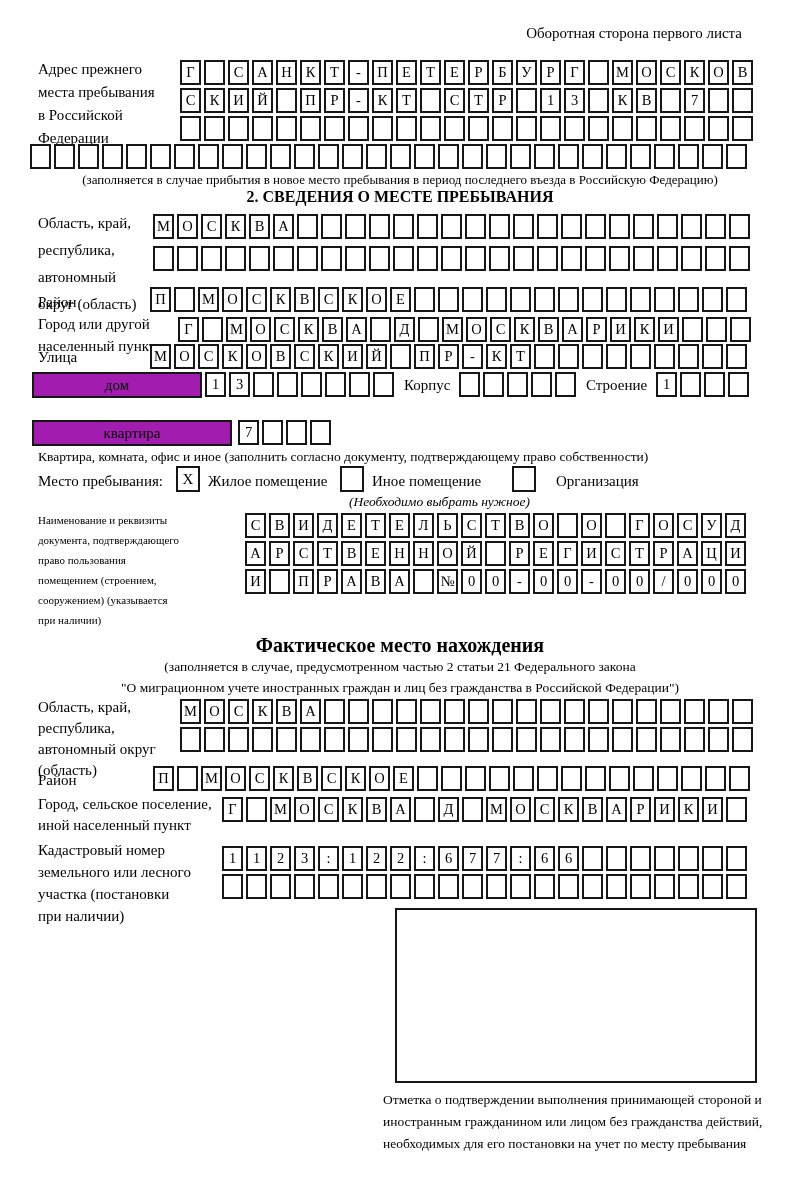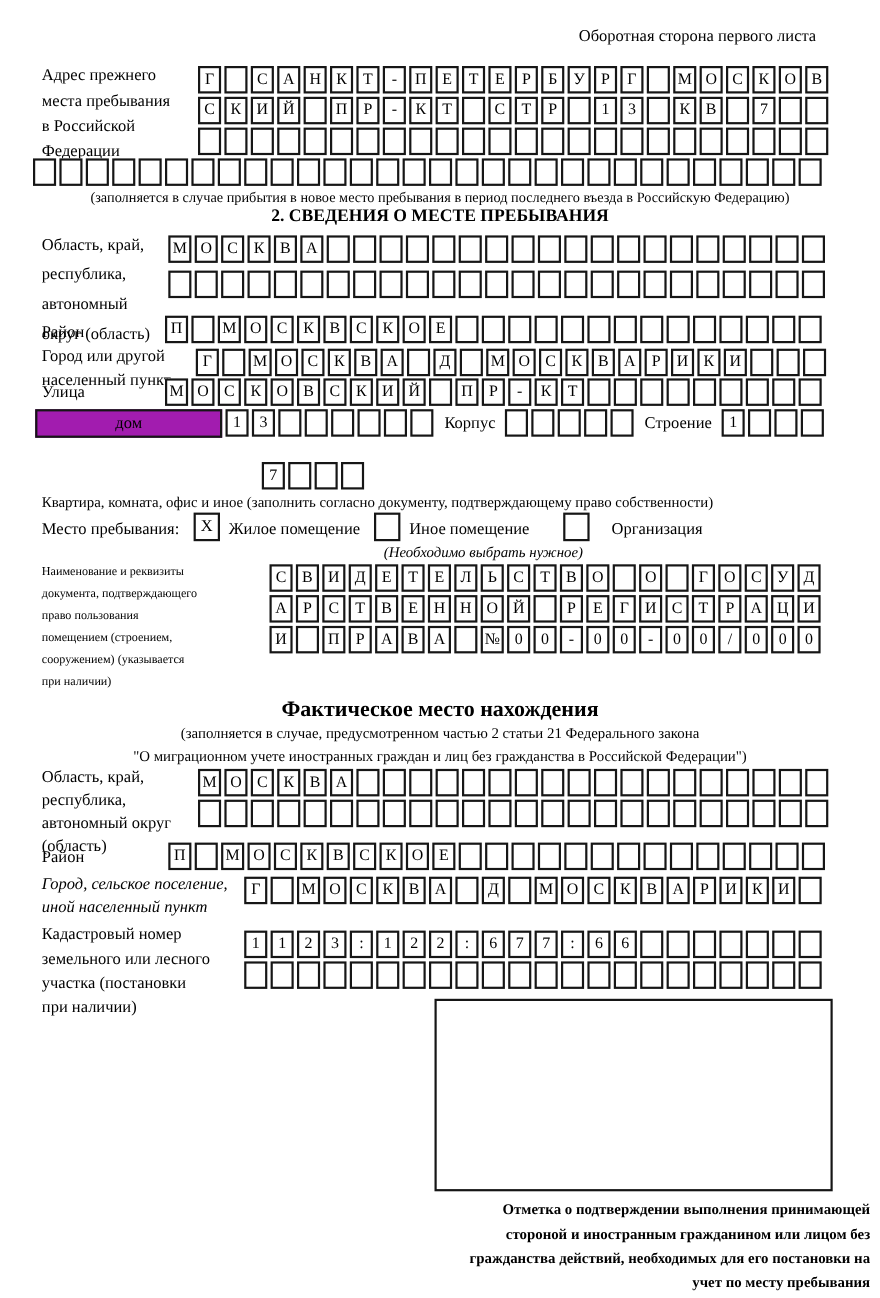--- a/index.html
+++ b/index.html
@@ -313,20 +313,21 @@
       <span class="cell"></span>
     </div>
   <div class="lbl" style="left:586px;top:374px;">Строение</div>
   <div class="cellrow" style="left:656px;top:372px;">
       <span class="cell">1</span>
       <span class="cell"></span>
       <span class="cell"></span>
       <span class="cell"></span>
     </div>
 
+  <div class="bigbox" style="left:32px;top:420px;width:200px;">квартира</div>
   <div class="cellrow" style="left:238px;top:420px;">
       <span class="cell">7</span>
       <span class="cell"></span>
       <span class="cell"></span>
       <span class="cell"></span>
     </div>
   <div class="note" style="left:38px;top:449px;">Квартира, комната, офис и иное (заполнить согласно документу, подтверждающему право собственности)</div>
 
   <div class="lbl" style="left:38px;top:470px;">Место пребывания:</div>
   <div class="checkbox" style="left:176px;top:466px;">X</div>
@@ -496,21 +497,21 @@
       <span class="cell"></span>
       <span class="cell"></span>
       <span class="cell"></span>
       <span class="cell"></span>
       <span class="cell"></span>
       <span class="cell"></span>
       <span class="cell"></span>
       <span class="cell"></span>
     </div>
 
-  <div class="lbl lh21" style="left:38px;top:794px;font-style:italic;">Город, сельское поселение,
+  <div class="lbl lh21" style="left:38px;top:794px;">Город, сельское поселение,
 иной населенный пункт</div>
   <div class="cellrow" style="left:222px;top:797px;">
       <span class="cell">Г</span>
       <span class="cell"></span>
       <span class="cell">М</span>
       <span class="cell">О</span>
       <span class="cell">С</span>
       <span class="cell">К</span>
       <span class="cell">В</span>
       <span class="cell">А</span>
@@ -577,15 +578,15 @@
       <span class="cell"></span>
       <span class="cell"></span>
       <span class="cell"></span>
       <span class="cell"></span>
       <span class="cell"></span>
       <span class="cell"></span>
       <span class="cell"></span>
     </div>
 
   <div class="stamp" style="left:395px;top:908px;width:362px;height:175px;"></div>
-  <div class="note" style="left:405px;top:1089px;width:386px;text-align:right;line-height:22px;font-weight:bold;">Отметка о подтверждении выполнения принимающей стороной и иностранным гражданином или лицом без гражданства действий, необходимых для его постановки на учет по месту пребывания</div>
+  <div class="note" style="left:383px;top:1089px;width:386px;text-align:left;line-height:22px;">Отметка о подтверждении выполнения принимающей стороной и иностранным гражданином или лицом без гражданства действий, необходимых для его постановки на учет по месту пребывания</div>
 
 </div>
 
 </body></html>

